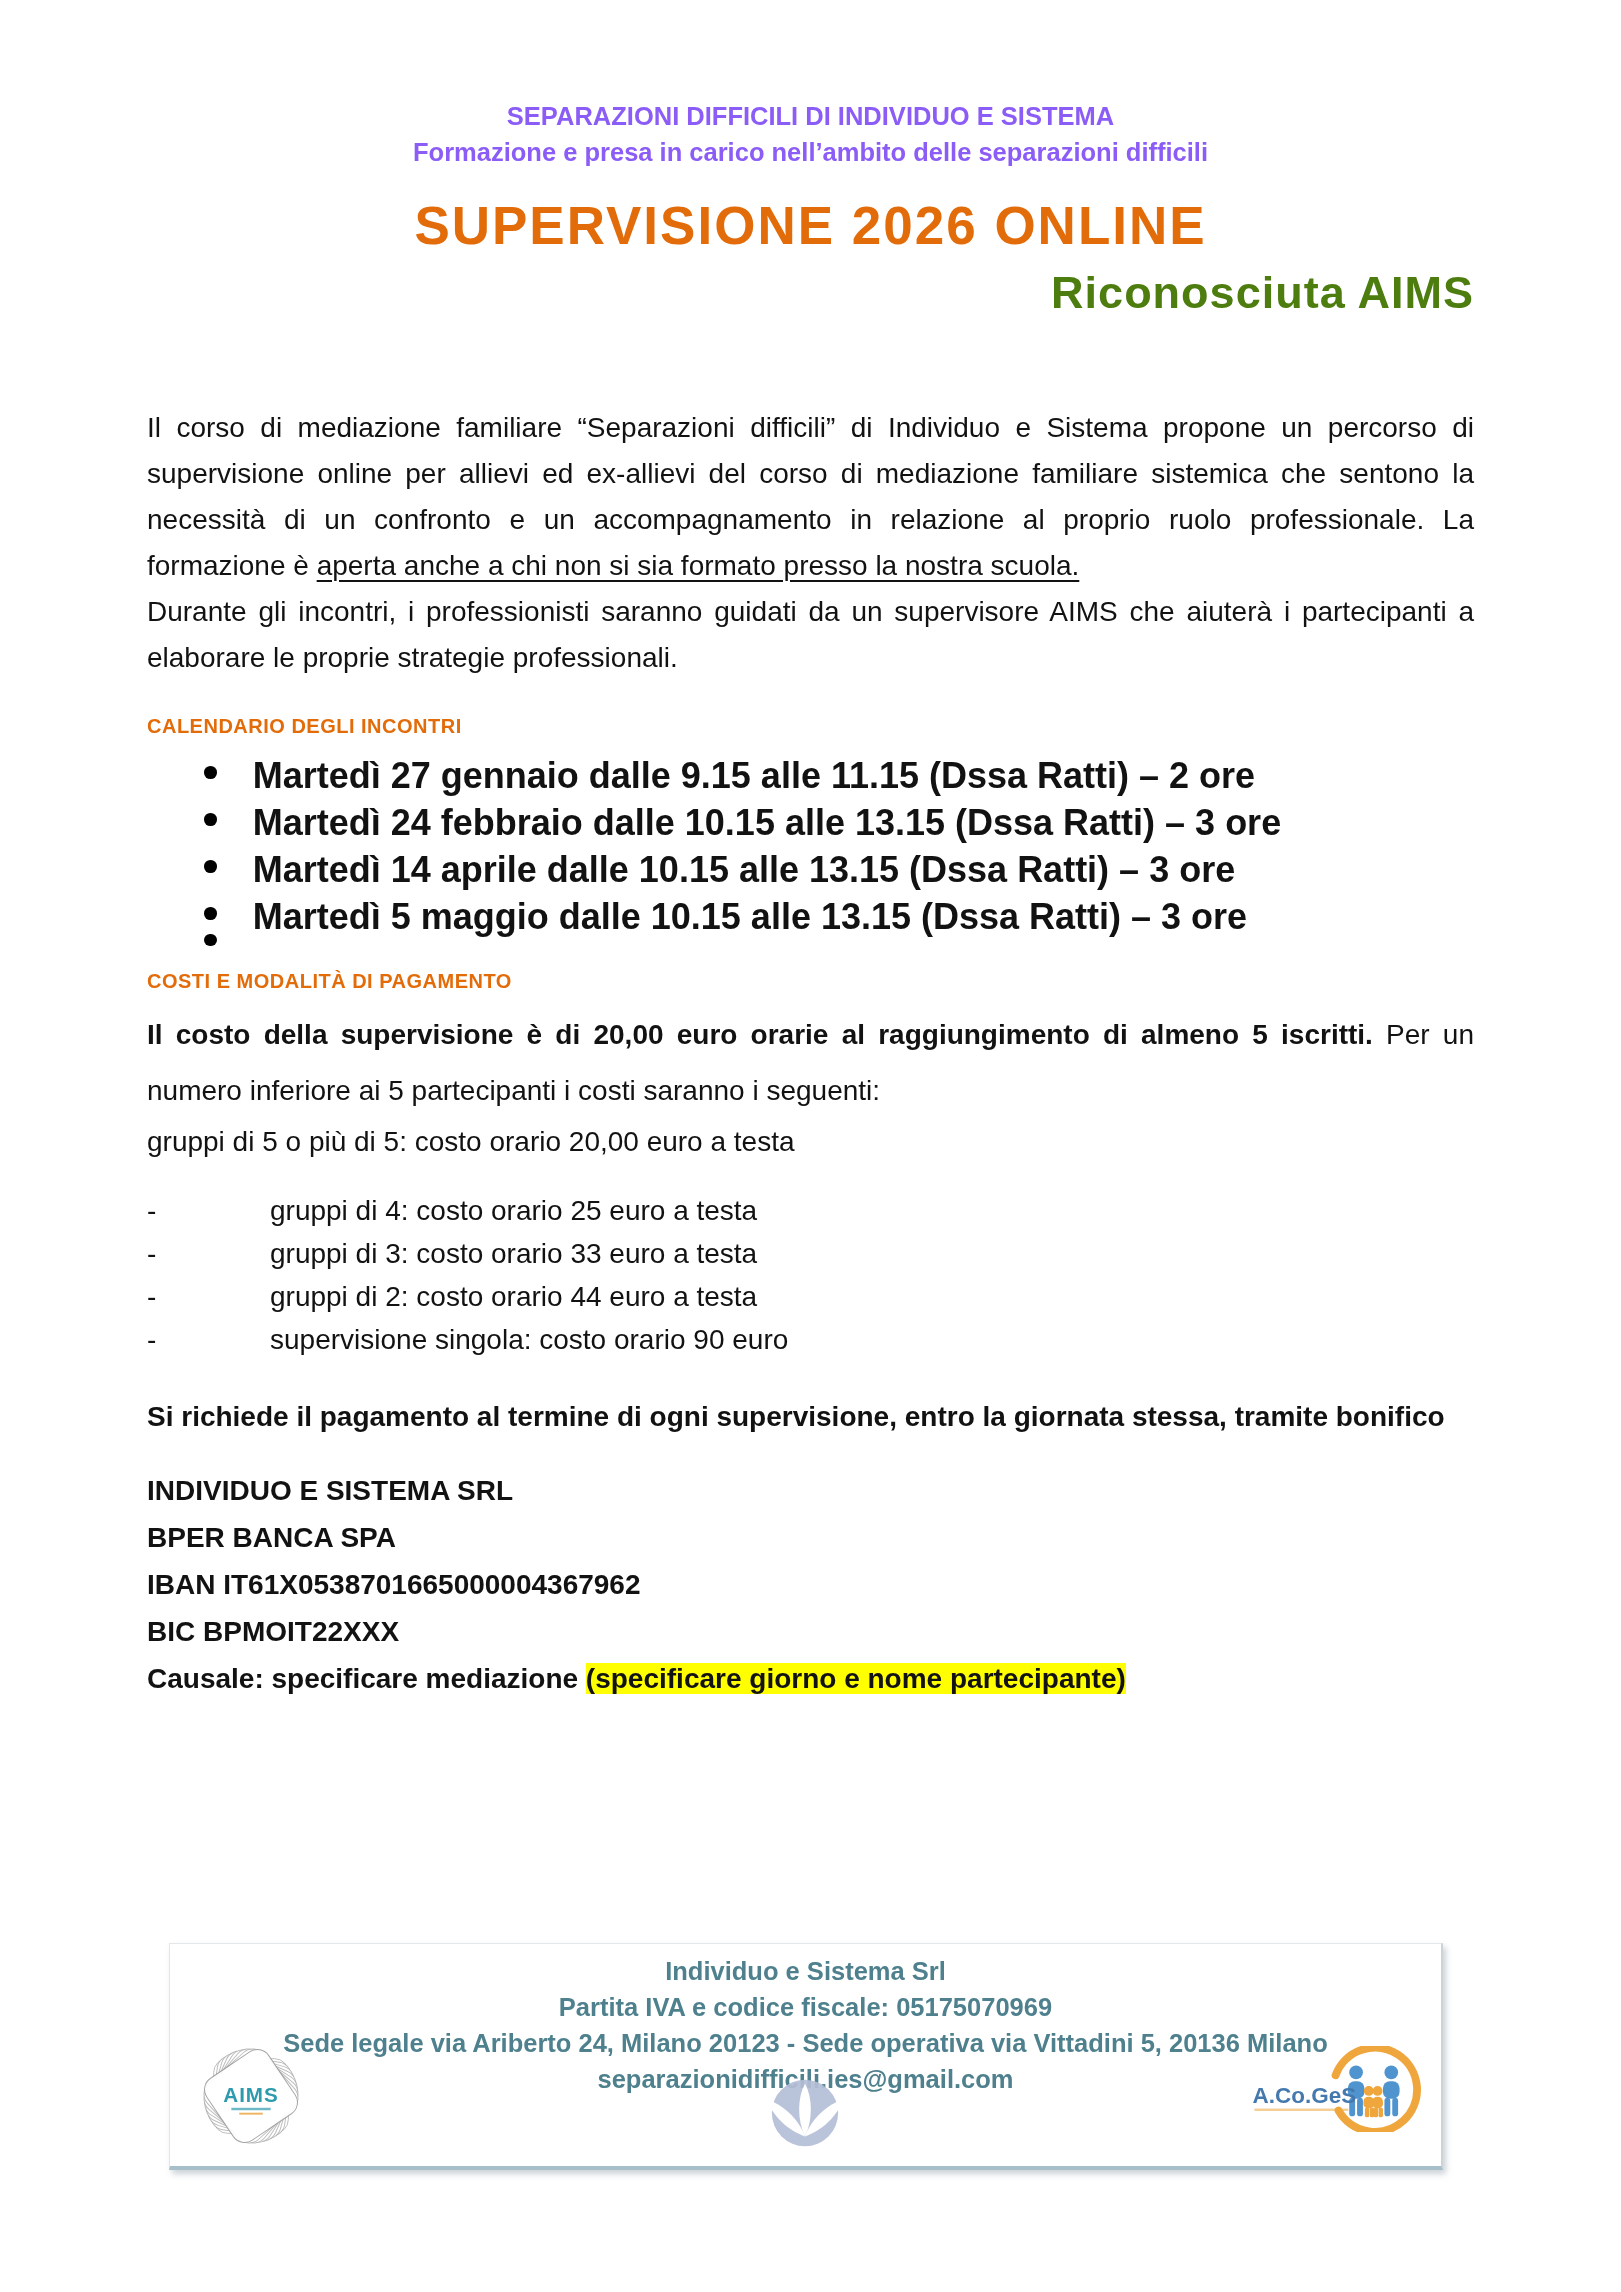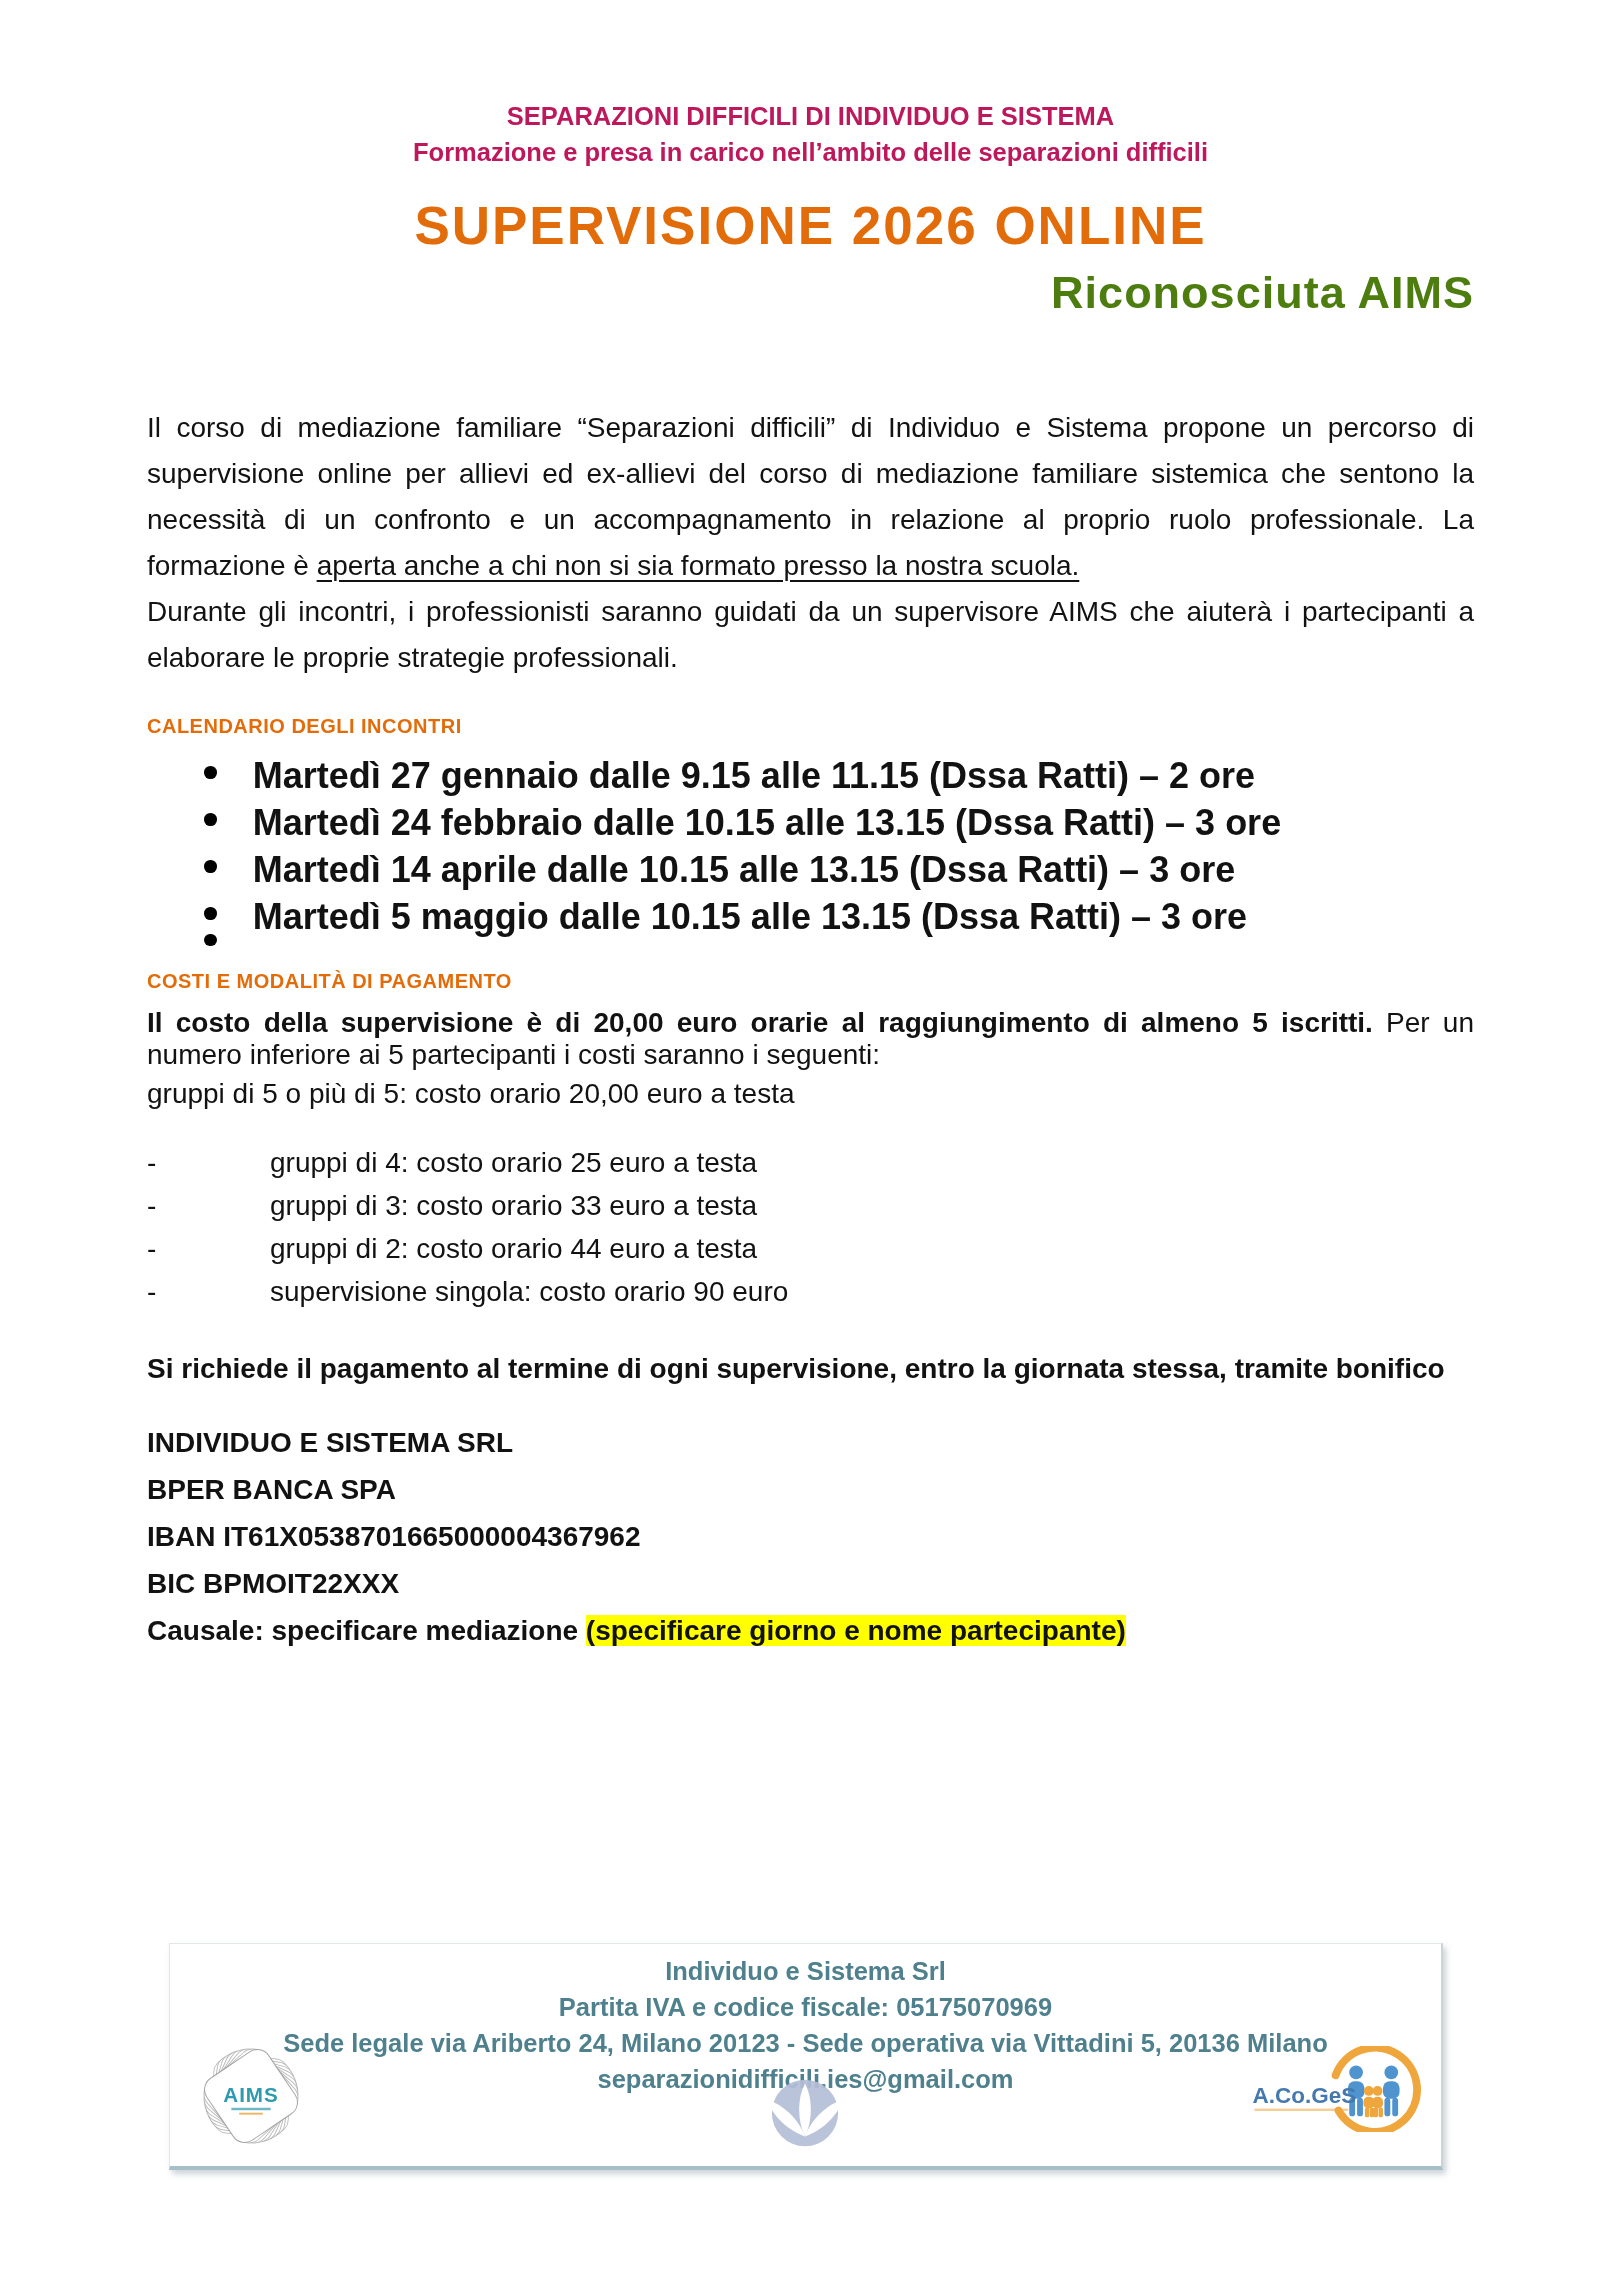--- a/index.html
+++ b/index.html
@@ -1,32 +1,32 @@
 <!DOCTYPE html>
 <html><head>
 <meta charset="utf-8">
 <style>
   html,body{margin:0;padding:0;background:#ffffff;}
   .page{
     position:relative;width:1621px;height:2293px;background:#ffffff;
     font-family:"Liberation Sans",sans-serif;color:#121212;overflow:hidden;
   }
   .content{padding:98px 147px 0 147px;}
-  .hdr{color:#be185d;font-weight:bold;text-align:center;font-size:25.5px;line-height:36px;}
+  .hdr{color:#8b5cf6;font-weight:bold;text-align:center;font-size:25.5px;line-height:36px;}
   .title{color:#E36C0A;font-weight:bold;text-align:center;font-size:53px;line-height:63px;margin-top:23.5px;letter-spacing:2px;}
   .subtitle{color:#4d7c0f;font-weight:bold;text-align:right;font-size:45px;line-height:57px;margin-top:7.8px;letter-spacing:1px;}
   .intro{margin-top:84px;font-size:28px;line-height:46px;text-align:justify;}
   .u{text-decoration:underline;text-decoration-thickness:2px;text-underline-offset:4.9px;}
   .section-h{color:#E36C0A;font-weight:bold;font-size:20px;line-height:39px;letter-spacing:0.5px;}
   .cal-h{margin-top:25.5px;}
   .bullets{margin:5.9px 0 0 0;padding:0;list-style:none;}
   .bullets li{display:flex;align-items:center;font-weight:bold;font-size:36px;line-height:47px;padding-left:57px;}
   .dot{width:12.7px;height:12.7px;border-radius:50%;background:#000;flex:0 0 12.7px;margin-right:36px;margin-top:-5.9px;}
   .costs-h{margin-top:16px;}
-  .costs-par{margin-top:5.9px;font-size:28px;line-height:32px;text-align:justify;}
+  .costs-par{margin-top:5.9px;font-size:28px;line-height:56px;text-align:justify;}
   .b{font-weight:bold;}
   .group5{font-size:28px;line-height:46px;}
   .tiers{margin-top:23.5px;}
   .tier{display:flex;font-size:28px;line-height:43px;}
   .tier .dash{width:123px;flex:0 0 123px;}
   .pay-note{margin-top:32px;font-weight:bold;font-size:28px;line-height:47px;text-align:justify;}
   .bank{margin-top:27.4px;font-weight:bold;font-size:28px;line-height:47px;}
   .hl{background:#FFFF00;}
   .footer{
     position:absolute;left:169px;top:1943px;width:1274px;height:227px;box-sizing:border-box;

